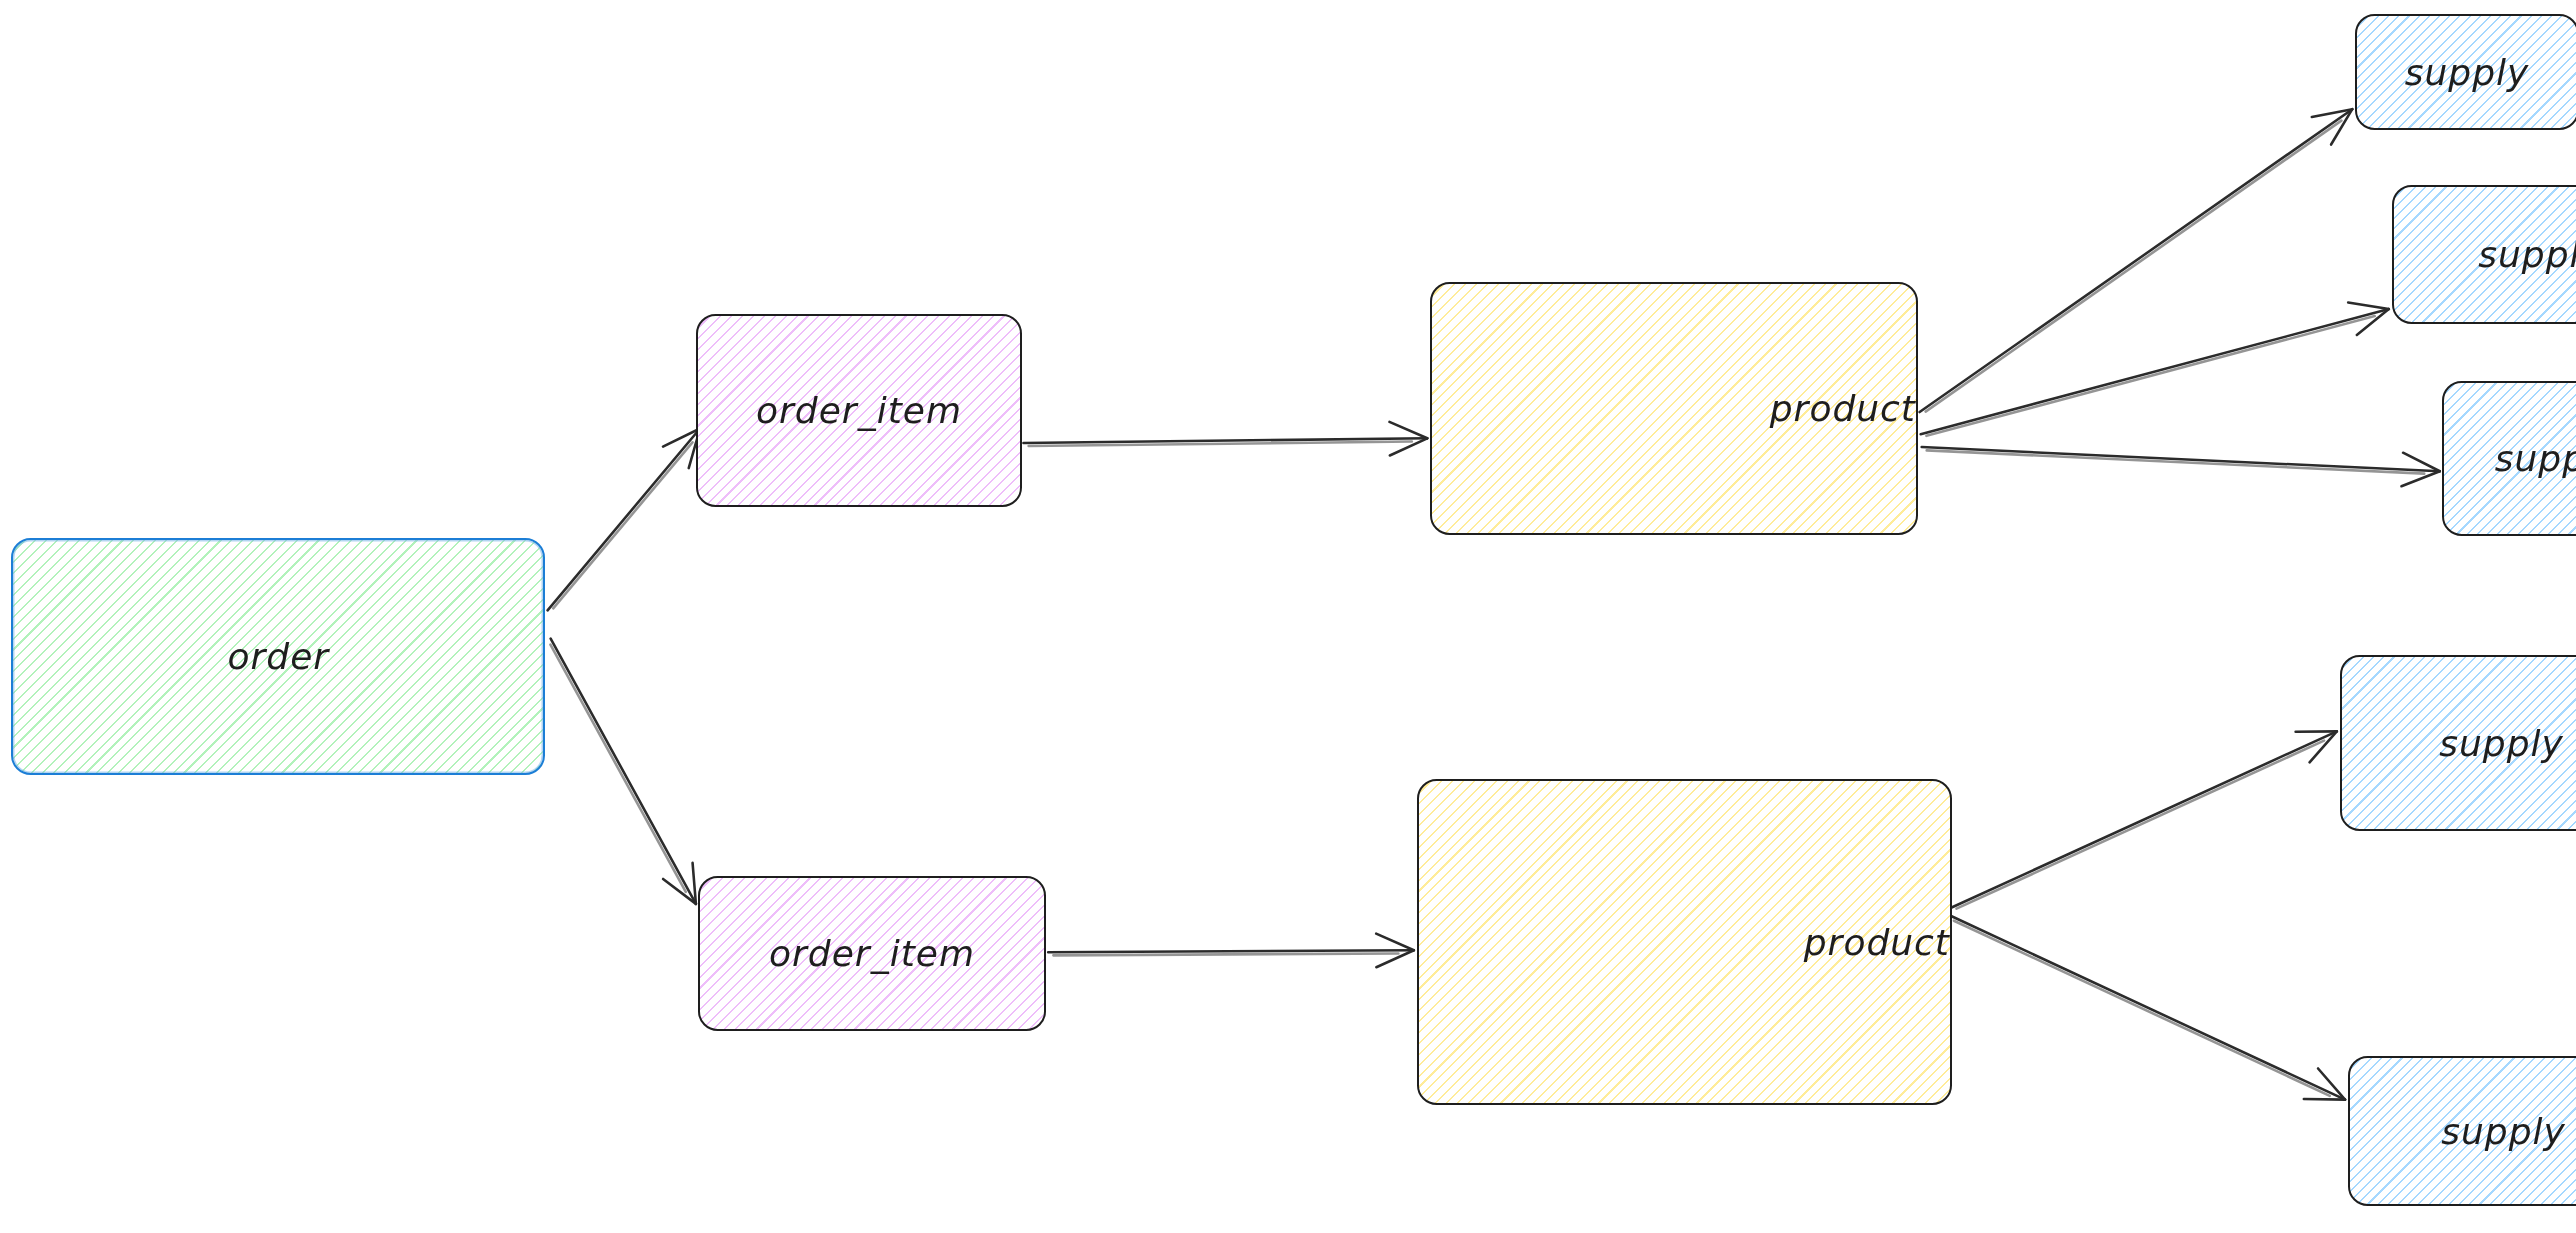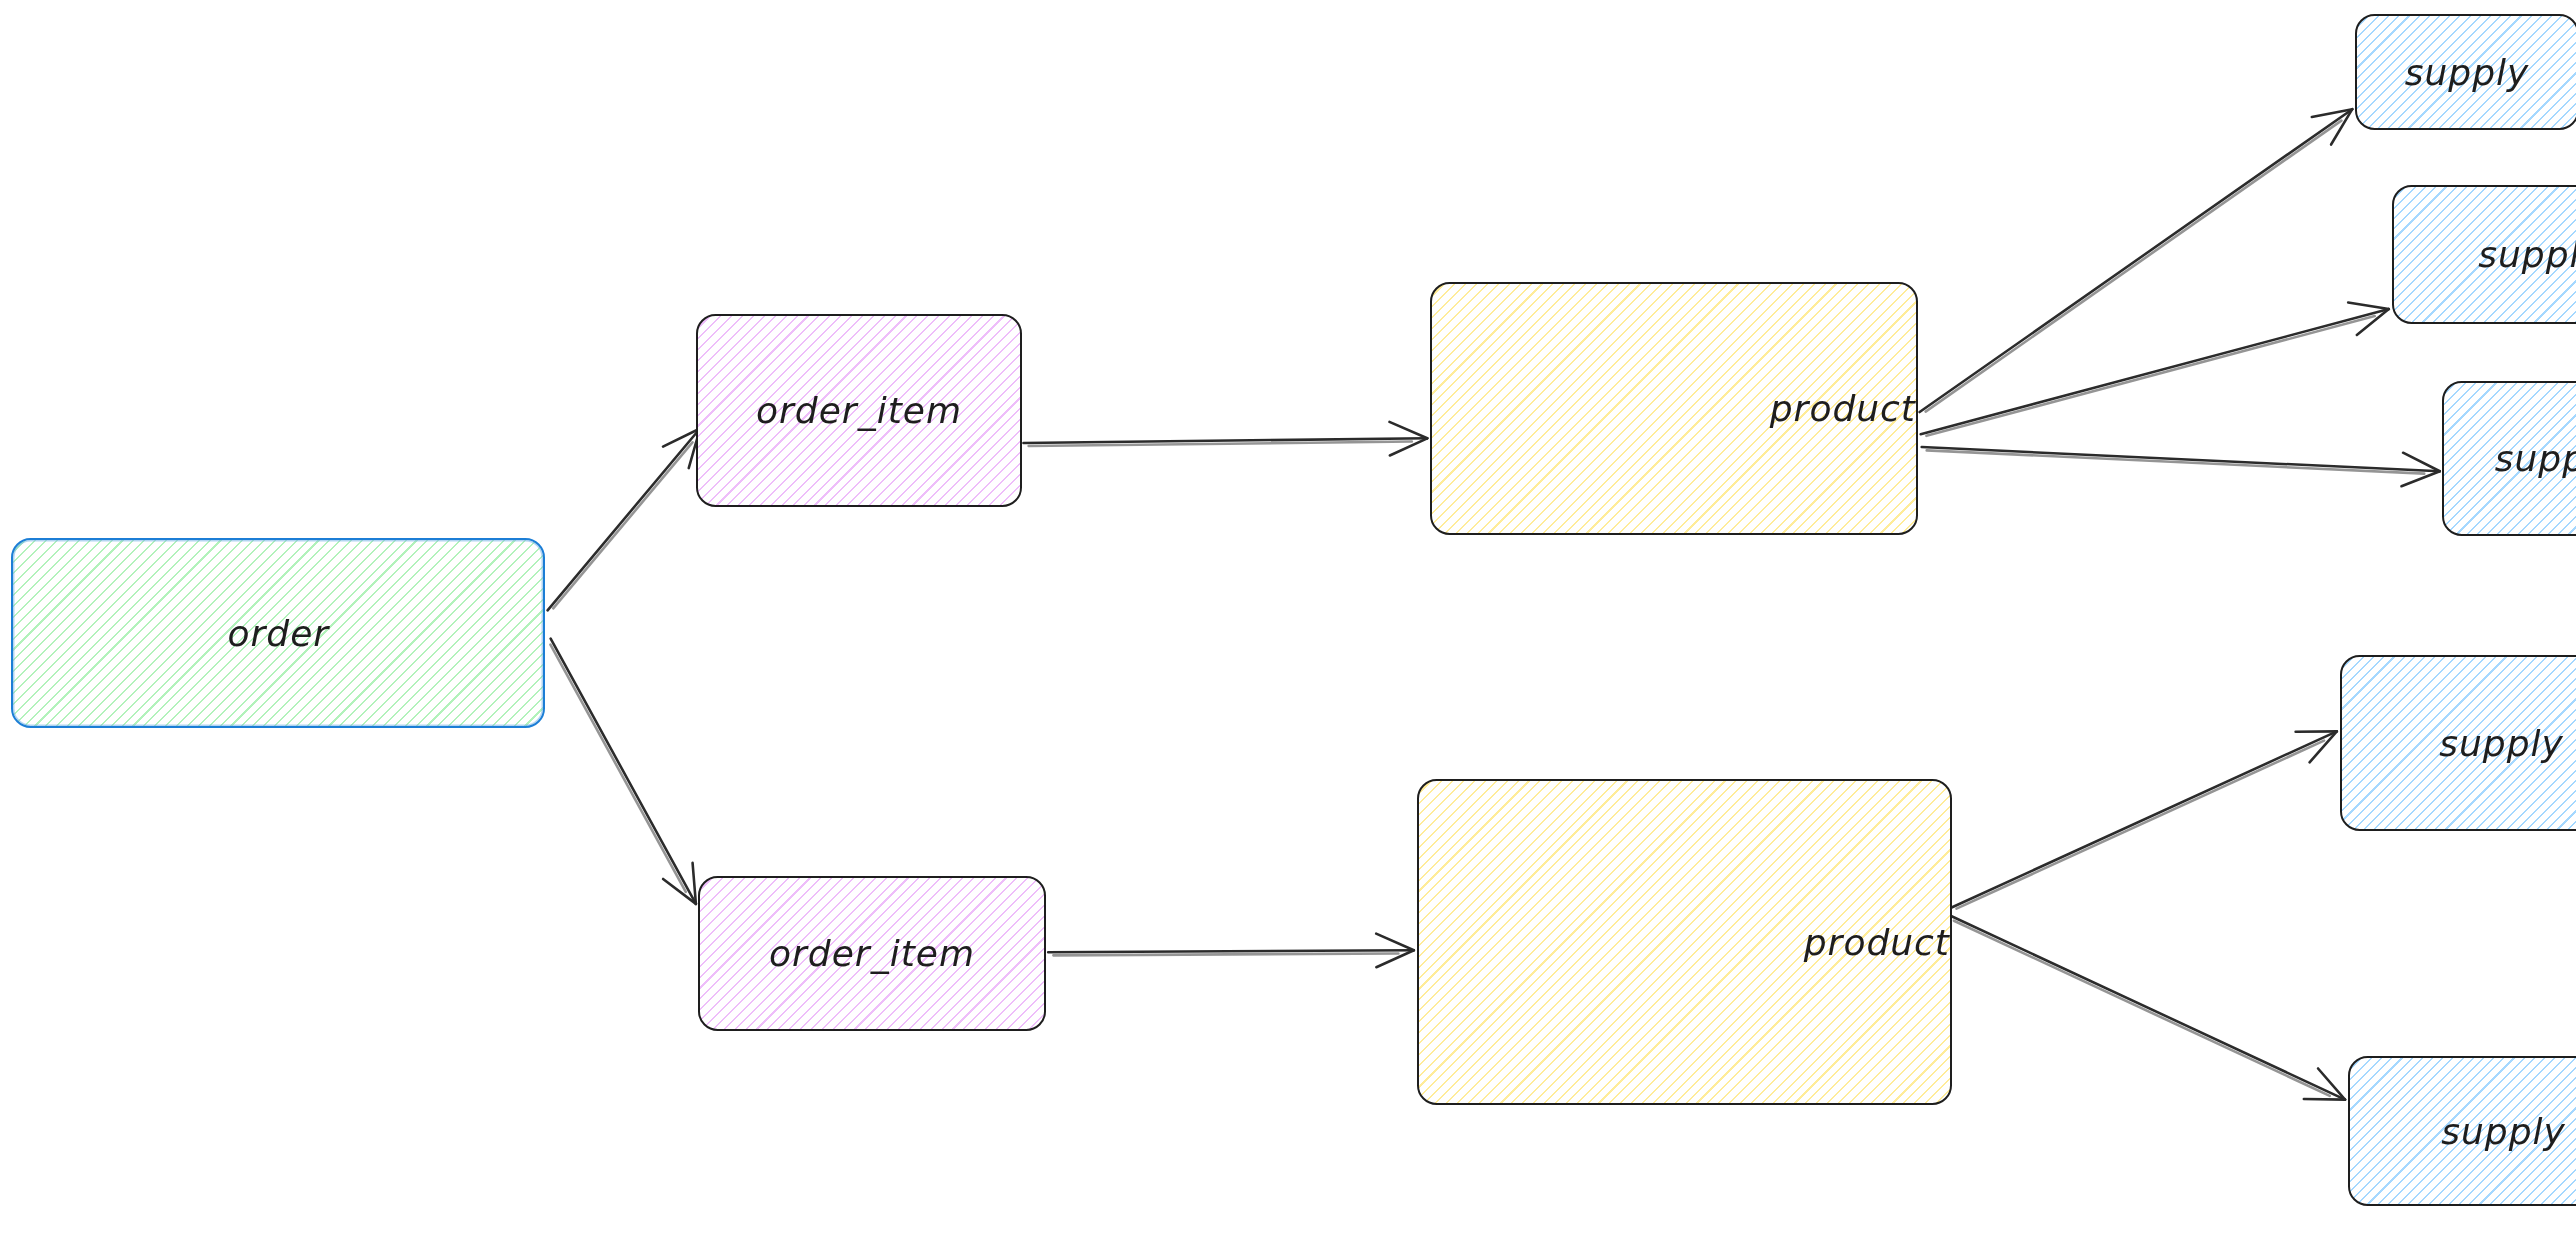--- a/index.html
+++ b/index.html
@@ -61,21 +61,21 @@
   .kind-product {
     background-image: repeating-linear-gradient(135deg,
       #ffec99 0px, #ffec99 1.5px, transparent 1.5px, transparent 7.7px);
     justify-content: flex-end;
   }
   .kind-supply {
     background-image: repeating-linear-gradient(135deg,
       #a5d8ff 0px, #a5d8ff 1.5px, transparent 1.5px, transparent 7.2px);
   }
   
-  .n-order          { left: 11.3px;   top: 538px; width: 534px; height: 190px; }
+  .n-order          { left: 11.3px;   top: 538px; width: 534px; height: 237px; }
   .n-order-item-top { left: 696px; top: 314px;  width: 326px;  height: 193px; }
   .n-order-item-bot { left: 698px; top: 876px; width: 348px;  height: 155px; }
   .n-product-top    { left: 1430px; top: 282px;  width: 488px;  height: 253px; }
   .n-product-bot    { left: 1417px; top: 779px; width: 535px; height: 326px; }
   .n-supply-1       { left: 2355px; top: 14.4px;   width: 224px;  height: 116px; }
   .n-supply-2       { left: 2392px; top: 185px;  width: 297px;  height: 139px; }
   .n-supply-3       { left: 2442px; top: 381px;  width: 230px;  height: 155px; }
   .n-supply-4       { left: 2340px; top: 655px; width: 323px;  height: 176px; }
   .n-supply-5       { left: 2348px; top: 1056px; width: 311px;  height: 150px; }
 </style>

